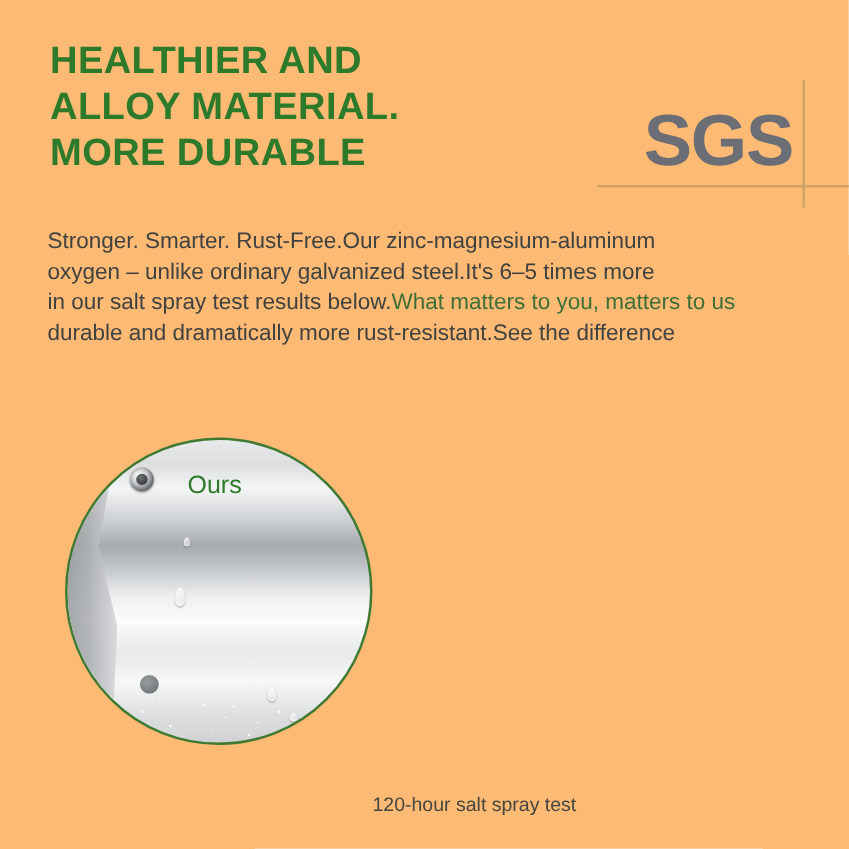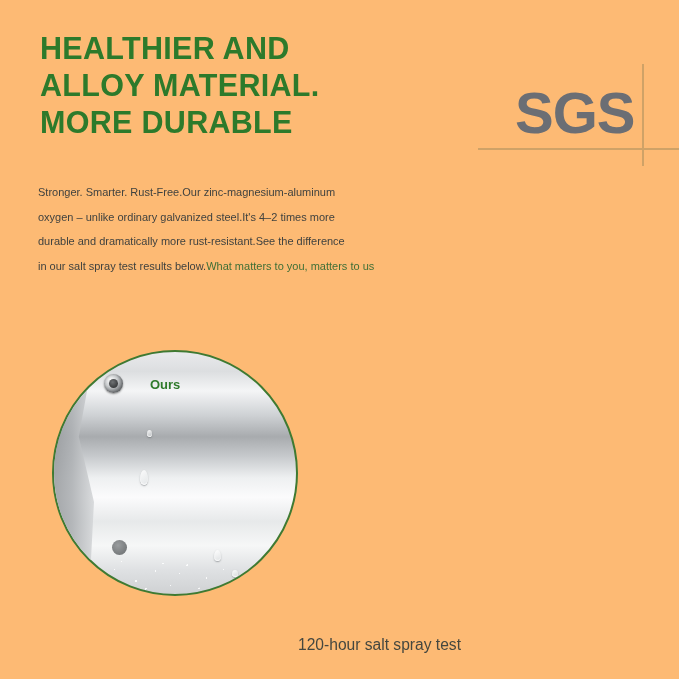--- a/index.html
+++ b/index.html
@@ -73,21 +73,21 @@
     height: 102px;
     background: #cfa267;
   }
 
   
   .body-copy {
     position: absolute;
     left: 38px;
     top: 180px;
     width: 610px;
-    font-size: 11px;
+    font-size: 18px;
     line-height: 24.6px;
     color: #40423f;
     font-family: "Liberation Sans", sans-serif;
   }
   .body-copy .bc-line { display: block; white-space: nowrap; }
   .tagline { color: #3f6f36; }
 
   
   .compare {
     position: absolute;
@@ -265,22 +265,22 @@
     box-shadow: inset 0 -1px 1px rgba(255,255,255,.8), 0 1px 1px rgba(80,85,75,.35);
   }
   .od1 { left: 8px;   top: 100px; width: 7px;  height: 9px; }
   .od2 { left: 146px; top: 146px; width: 6px;  height: 8px; }
   .od3 { left: 160px; top: 132px; width: 8px;  height: 10px; }
   .od4 { left: 160px; top: 216px; width: 7px;  height: 9px; }
   .od5 { left: 120px; top: 232px; width: 5px;  height: 6px; }
 
   .circle-label {
     position: absolute;
-    font-weight: bold;
-    font-size: 13px;
+    font-weight: normal;
+    font-size: 20px;
     font-family: "Liberation Sans", sans-serif;
     white-space: nowrap;
     z-index: 4;
   }
   .label-ours {
     left: 96px;
     top: 25px;
     color: #2f7a2b;
   }
   .label-others {
@@ -314,23 +314,23 @@
   </div>
 
   <div class="sgs-logo">
     <div class="sgs-hline"></div>
     <div class="sgs-vline"></div>
     <div class="sgs-text">SGS</div>
   </div>
 
   <div class="body-copy">
     <span class="bc-line">Stronger. Smarter. Rust-Free.Our zinc-magnesium-aluminum</span>
-    <span class="bc-line">oxygen – unlike ordinary galvanized steel.It's 4–2 times more</span>
+    <span class="bc-line">oxygen – unlike ordinary galvanized steel.It's 6–5 times more</span>
+    <span class="bc-line"><span> in our salt spray test results below.</span><span class="tagline">What matters to you, matters to us</span></span>
     <span class="bc-line">durable and dramatically more rust-resistant.See the difference</span>
-    <span class="bc-line"><span> in our salt spray test results below.</span><span class="tagline">What matters to you, matters to us</span></span>
   </div>
 
   <div class="compare">
 
     <div class="circle circle-ours">
       <div class="ours-leftfold"></div>
       <div class="ours-bolt"></div>
       <div class="ours-darkdot"></div>
       <div class="droplet d1"></div>
       <div class="droplet d2"></div>

